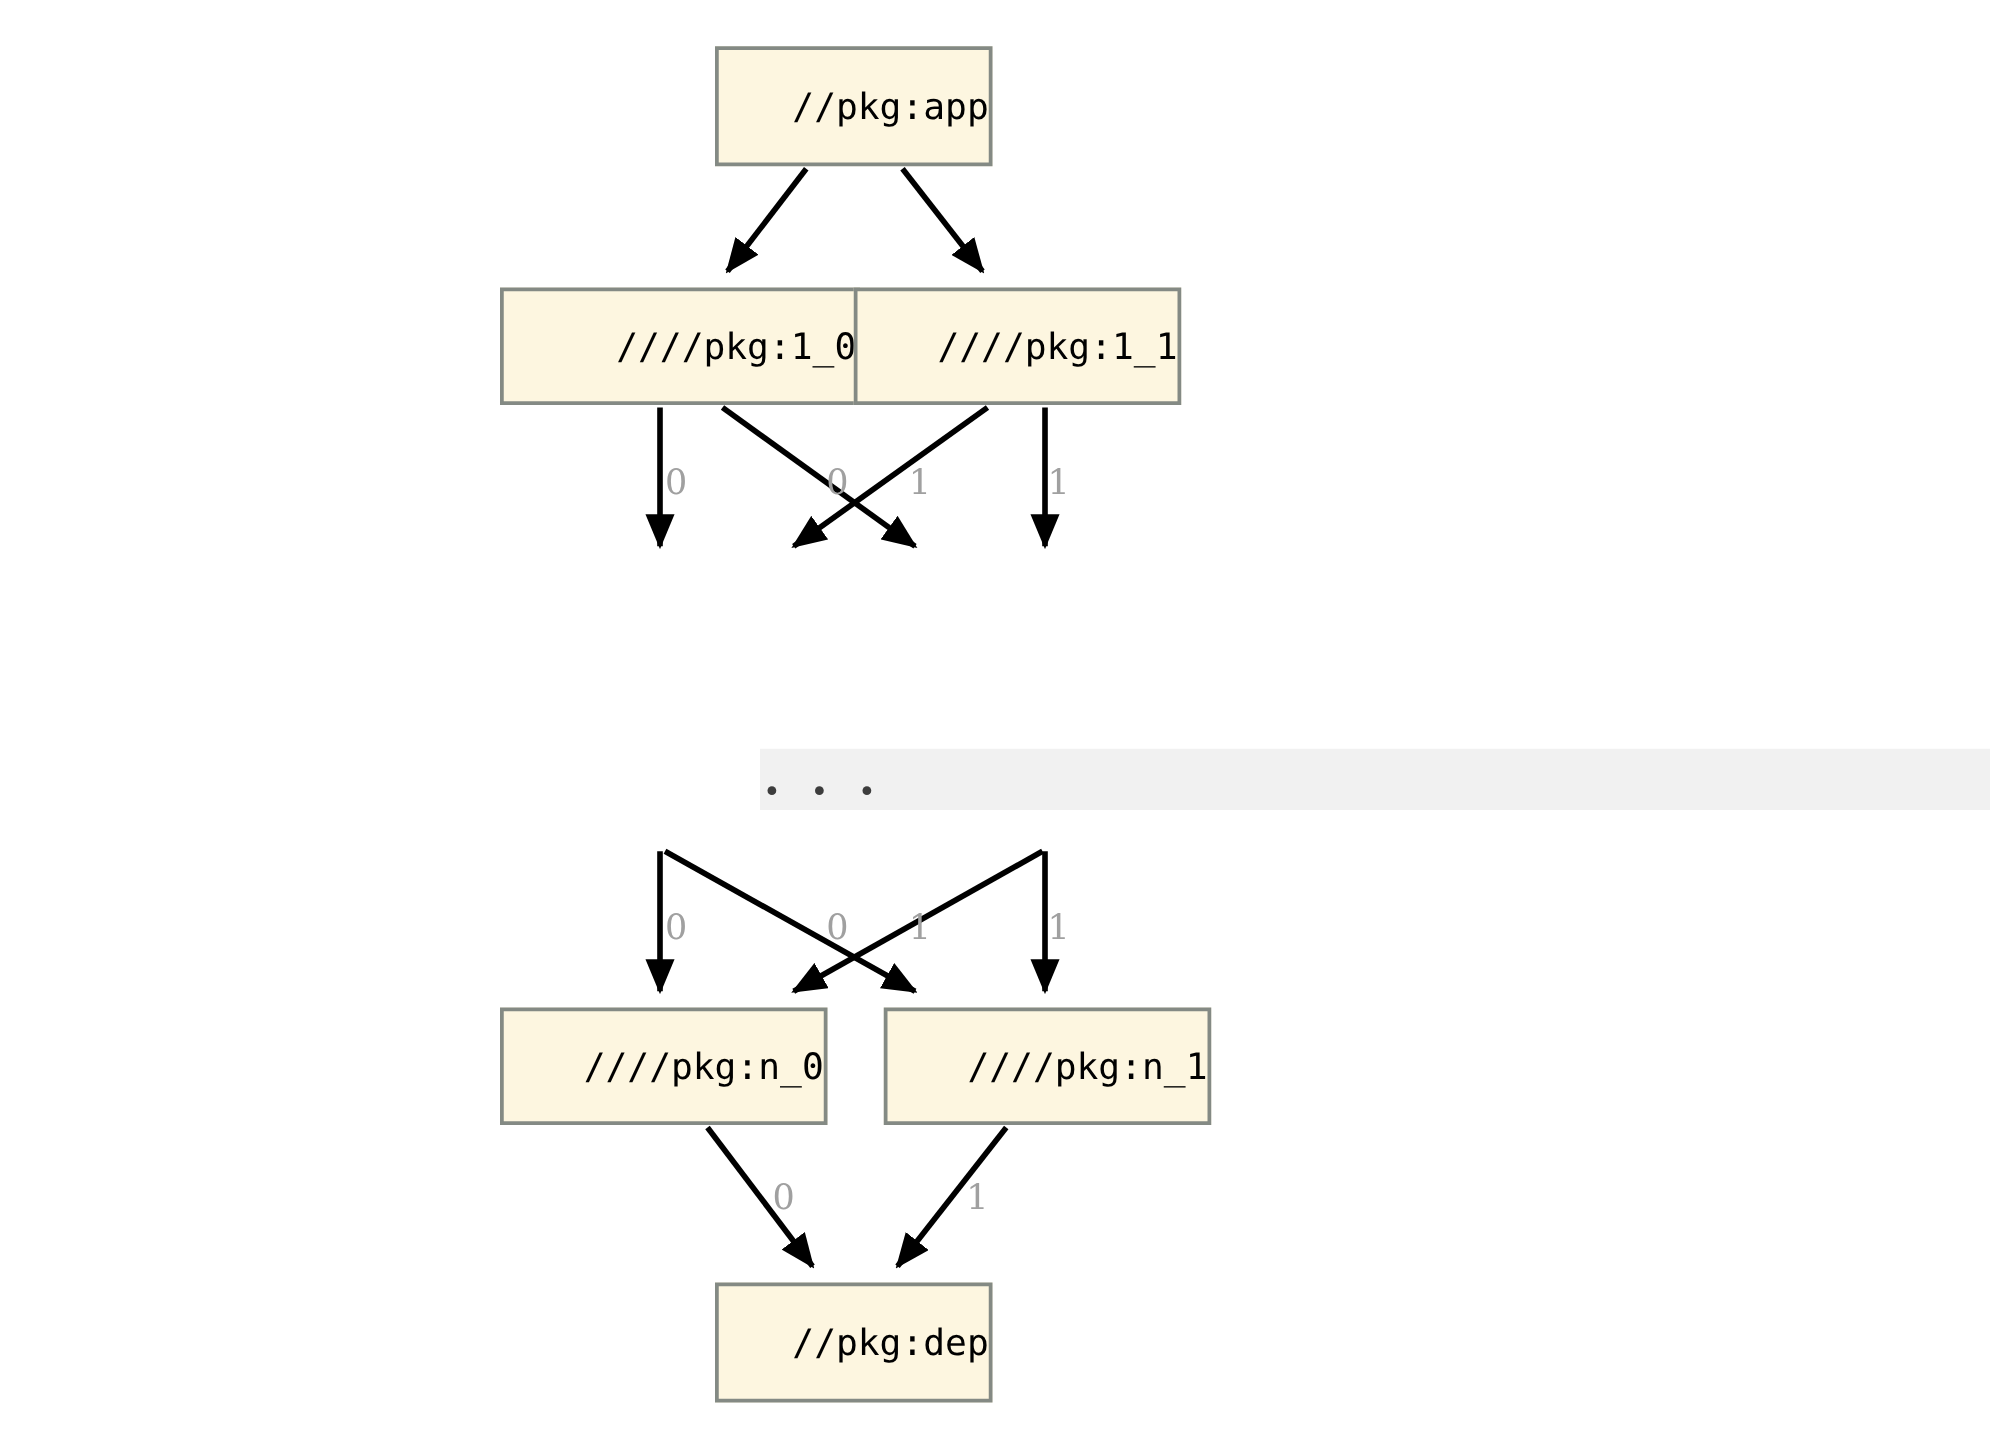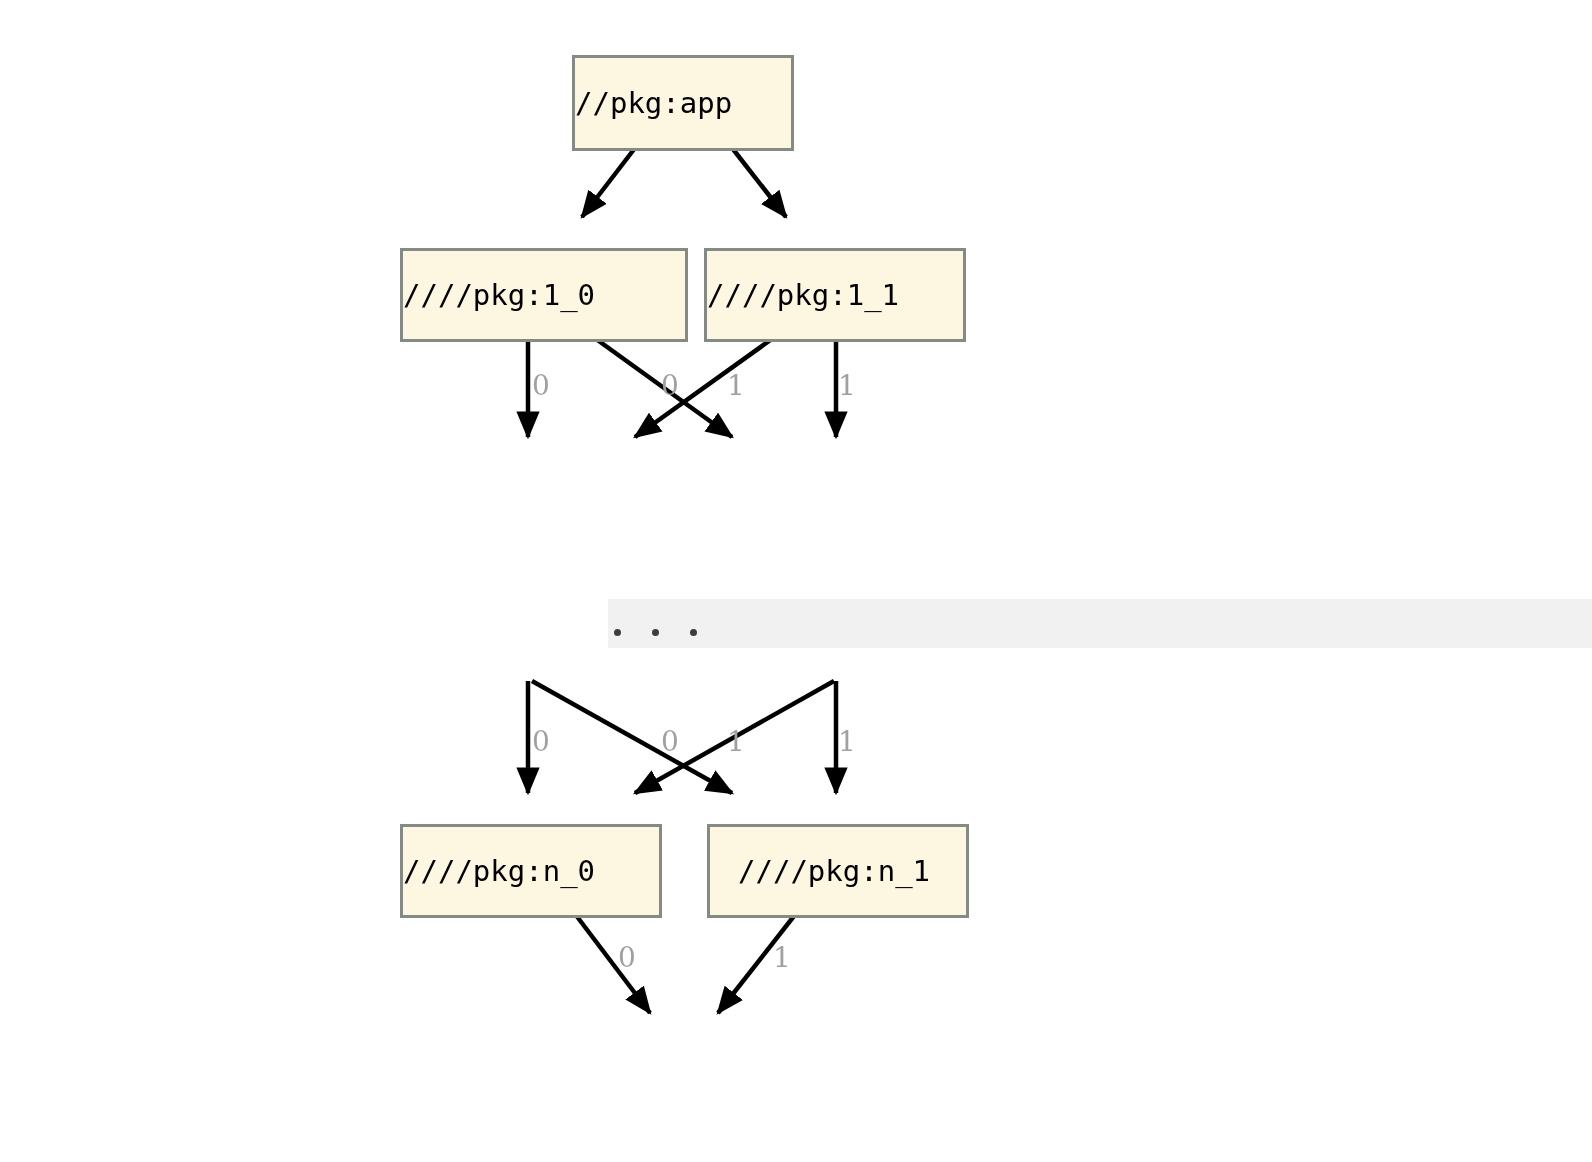--- a/index.html
+++ b/index.html
@@ -25,23 +25,22 @@
     width: 1592px;
     height: 1162px;
   }
   .node-box {
     position: absolute;
     box-sizing: border-box;
     background: #fdf6e0;
     border: 3px solid #848a84;
     display: flex;
     align-items: center;
-    justify-content: flex-start;
+    justify-content: flex-end;
     z-index: 3;
-    margin-top: 18px;
   }
   .node-label {
     font-family: "DejaVu Sans Mono", "Liberation Mono", monospace;
     font-size: 29px;
     color: #000000;
     letter-spacing: 0px;
     white-space: nowrap;
   }
   .edge-label {
     position: absolute;
@@ -134,28 +133,31 @@
       <line x1="805" y1="902" x2="718" y2="1013" stroke="#000000" stroke-width="4.5" marker-end="url(#arrow)"></line>
     </g>
   </svg>
 
   <div class="node-box" style="left:572px; top:37px; width:222px; height:96px;">
     <span class="node-label">//pkg:app</span>
   </div>
   <div class="node-box" style="left:400px; top:230px; width:288px; height:94px;">
     <span class="node-label">////pkg:1_0</span>
   </div>
-  <div class="node-box" style="left:704px; top:230px; width:262px; height:94px;">
+  <div class="node-box" style="left:683px; top:230px; width:262px; height:94px;">
     <span class="node-label">////pkg:1_1</span>
   </div>
   <div class="node-box" style="left:400px; top:806px; width:262px; height:94px;">
     <span class="node-label">////pkg:n_0</span>
   </div>
   <div class="node-box" style="left:707px; top:806px; width:262px; height:94px;padding-left:28px;">
     <span class="node-label">////pkg:n_1</span>
+  </div>
+  <div class="node-box" style="left:572px; top:1026px; width:222px; height:96px;">
+    <span class="node-label">//pkg:dep</span>
   </div>
 
   <span class="edge-label" style="left:532px; top:369px;">0</span>
   <span class="edge-label" style="left:661px; top:369px;">0</span>
   <span class="edge-label" style="left:727px; top:369px;">1</span>
   <span class="edge-label" style="left:838px; top:369px;">1</span>
 
   <span class="edge-label" style="left:532px; top:725px;">0</span>
   <span class="edge-label" style="left:661px; top:725px;">0</span>
   <span class="edge-label" style="left:727px; top:725px;">1</span>

